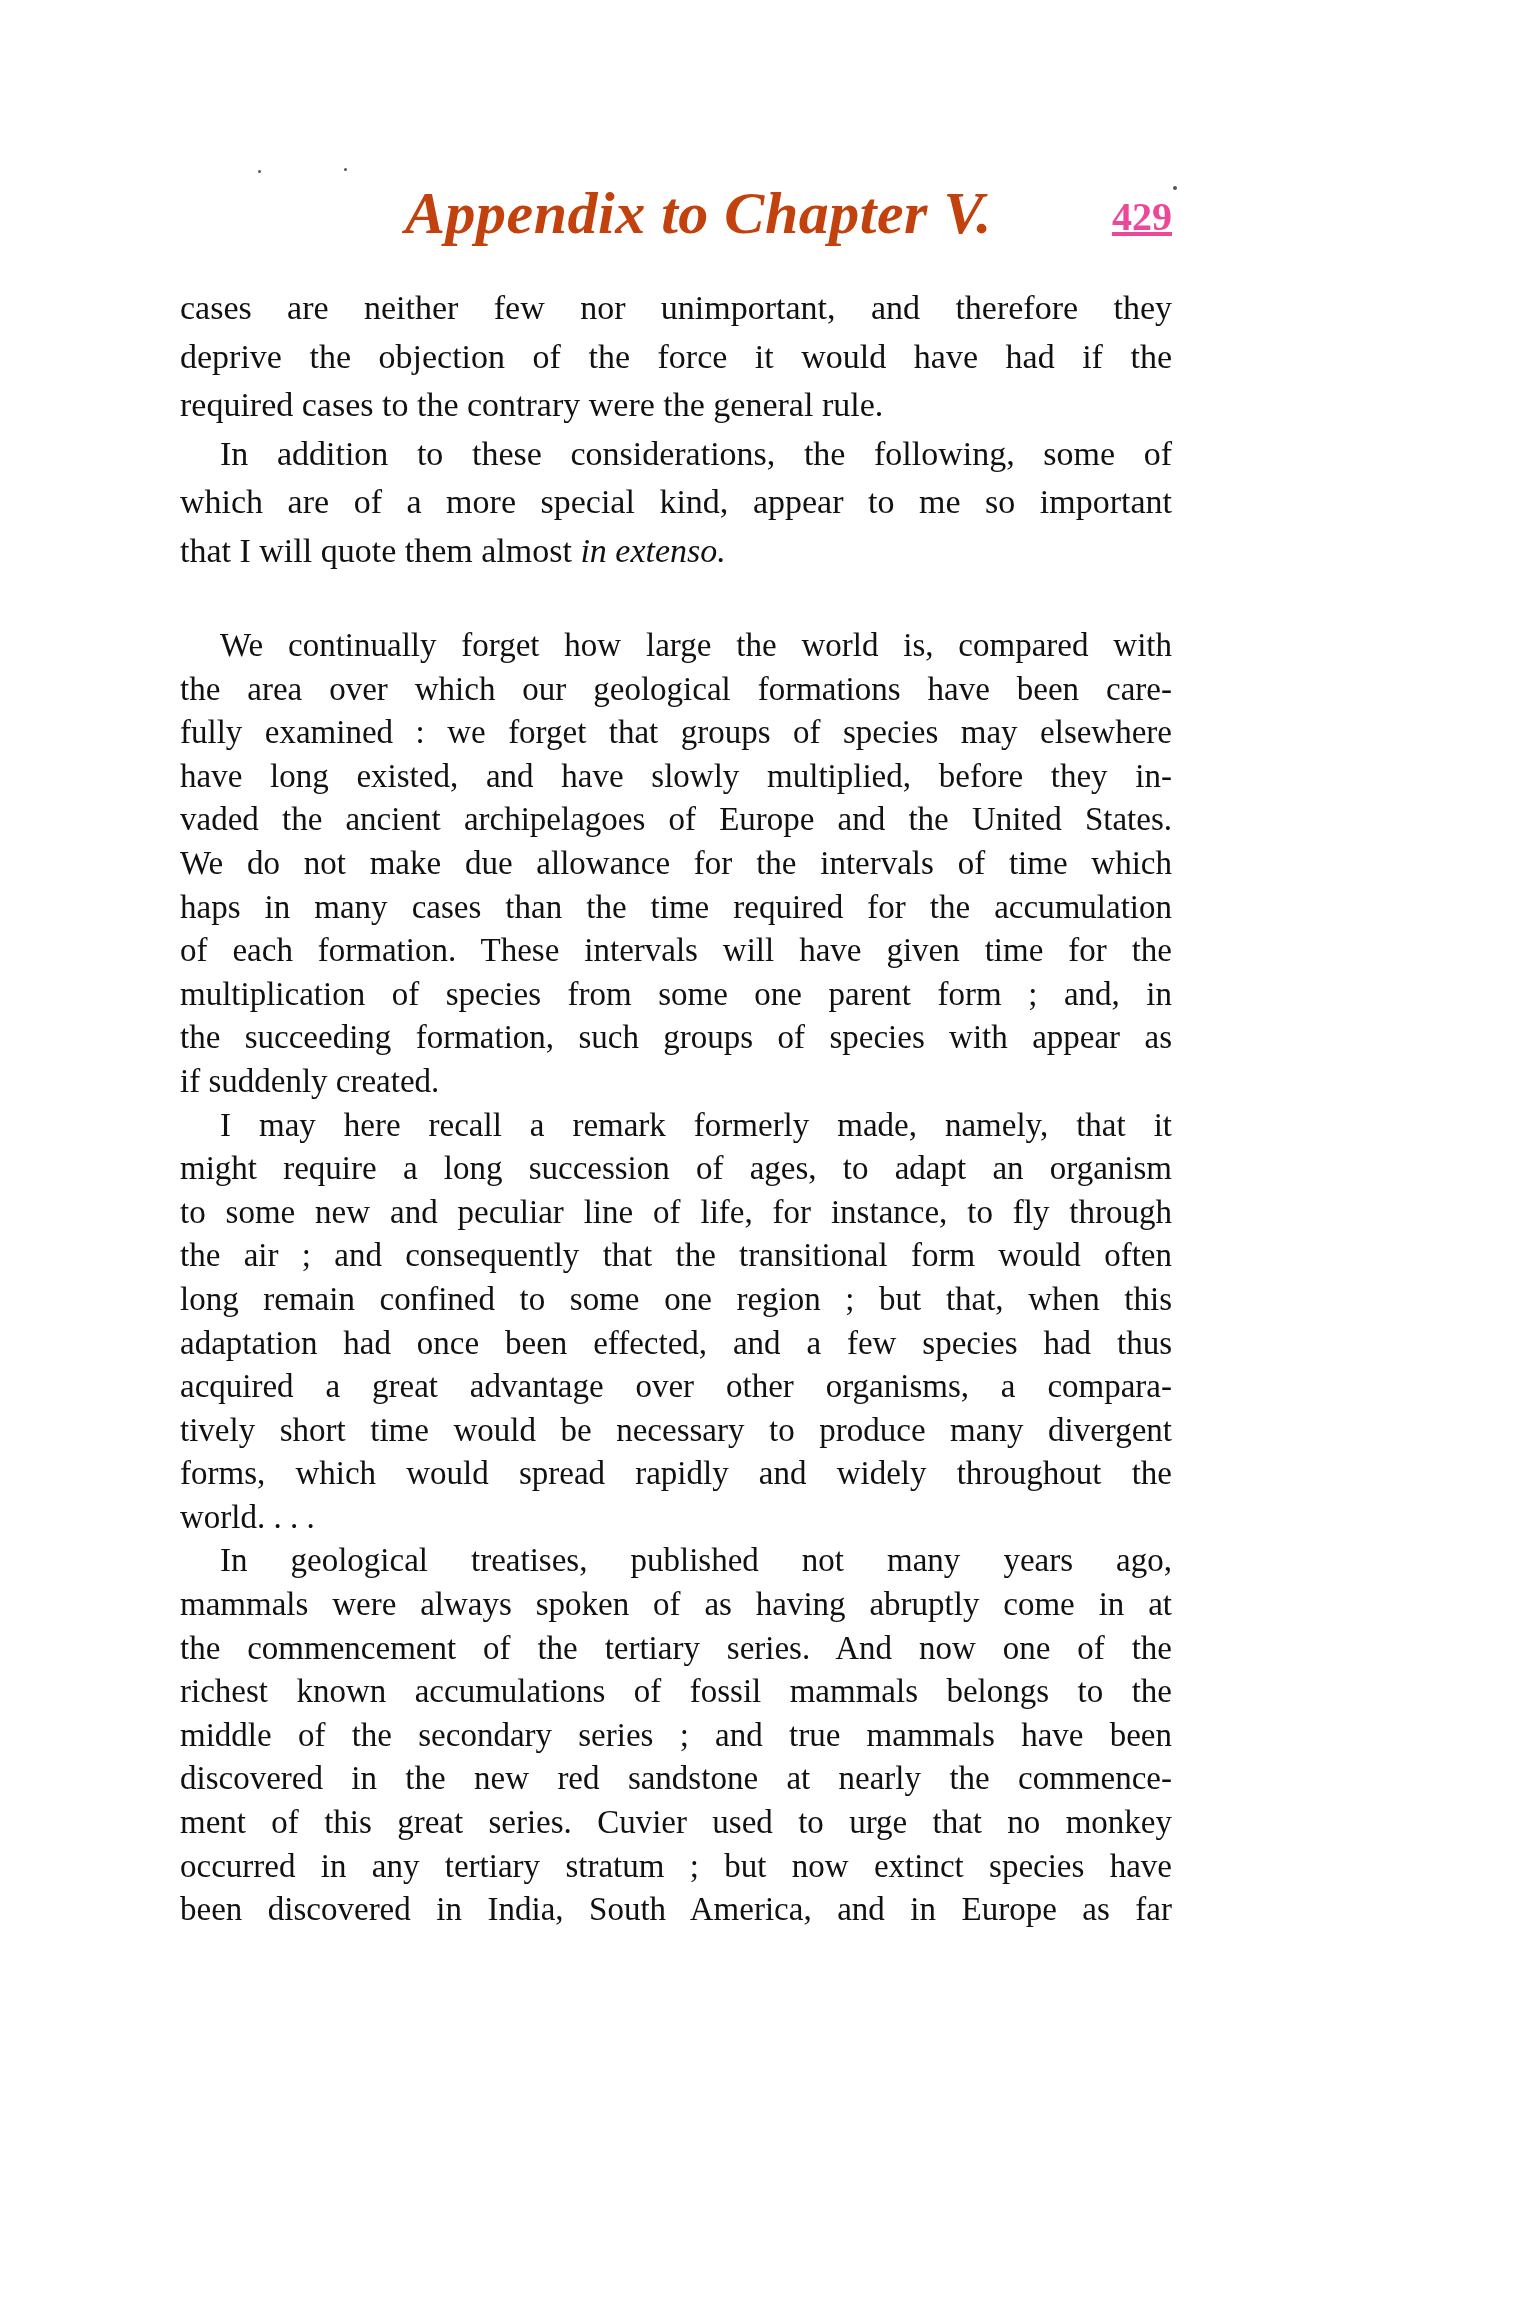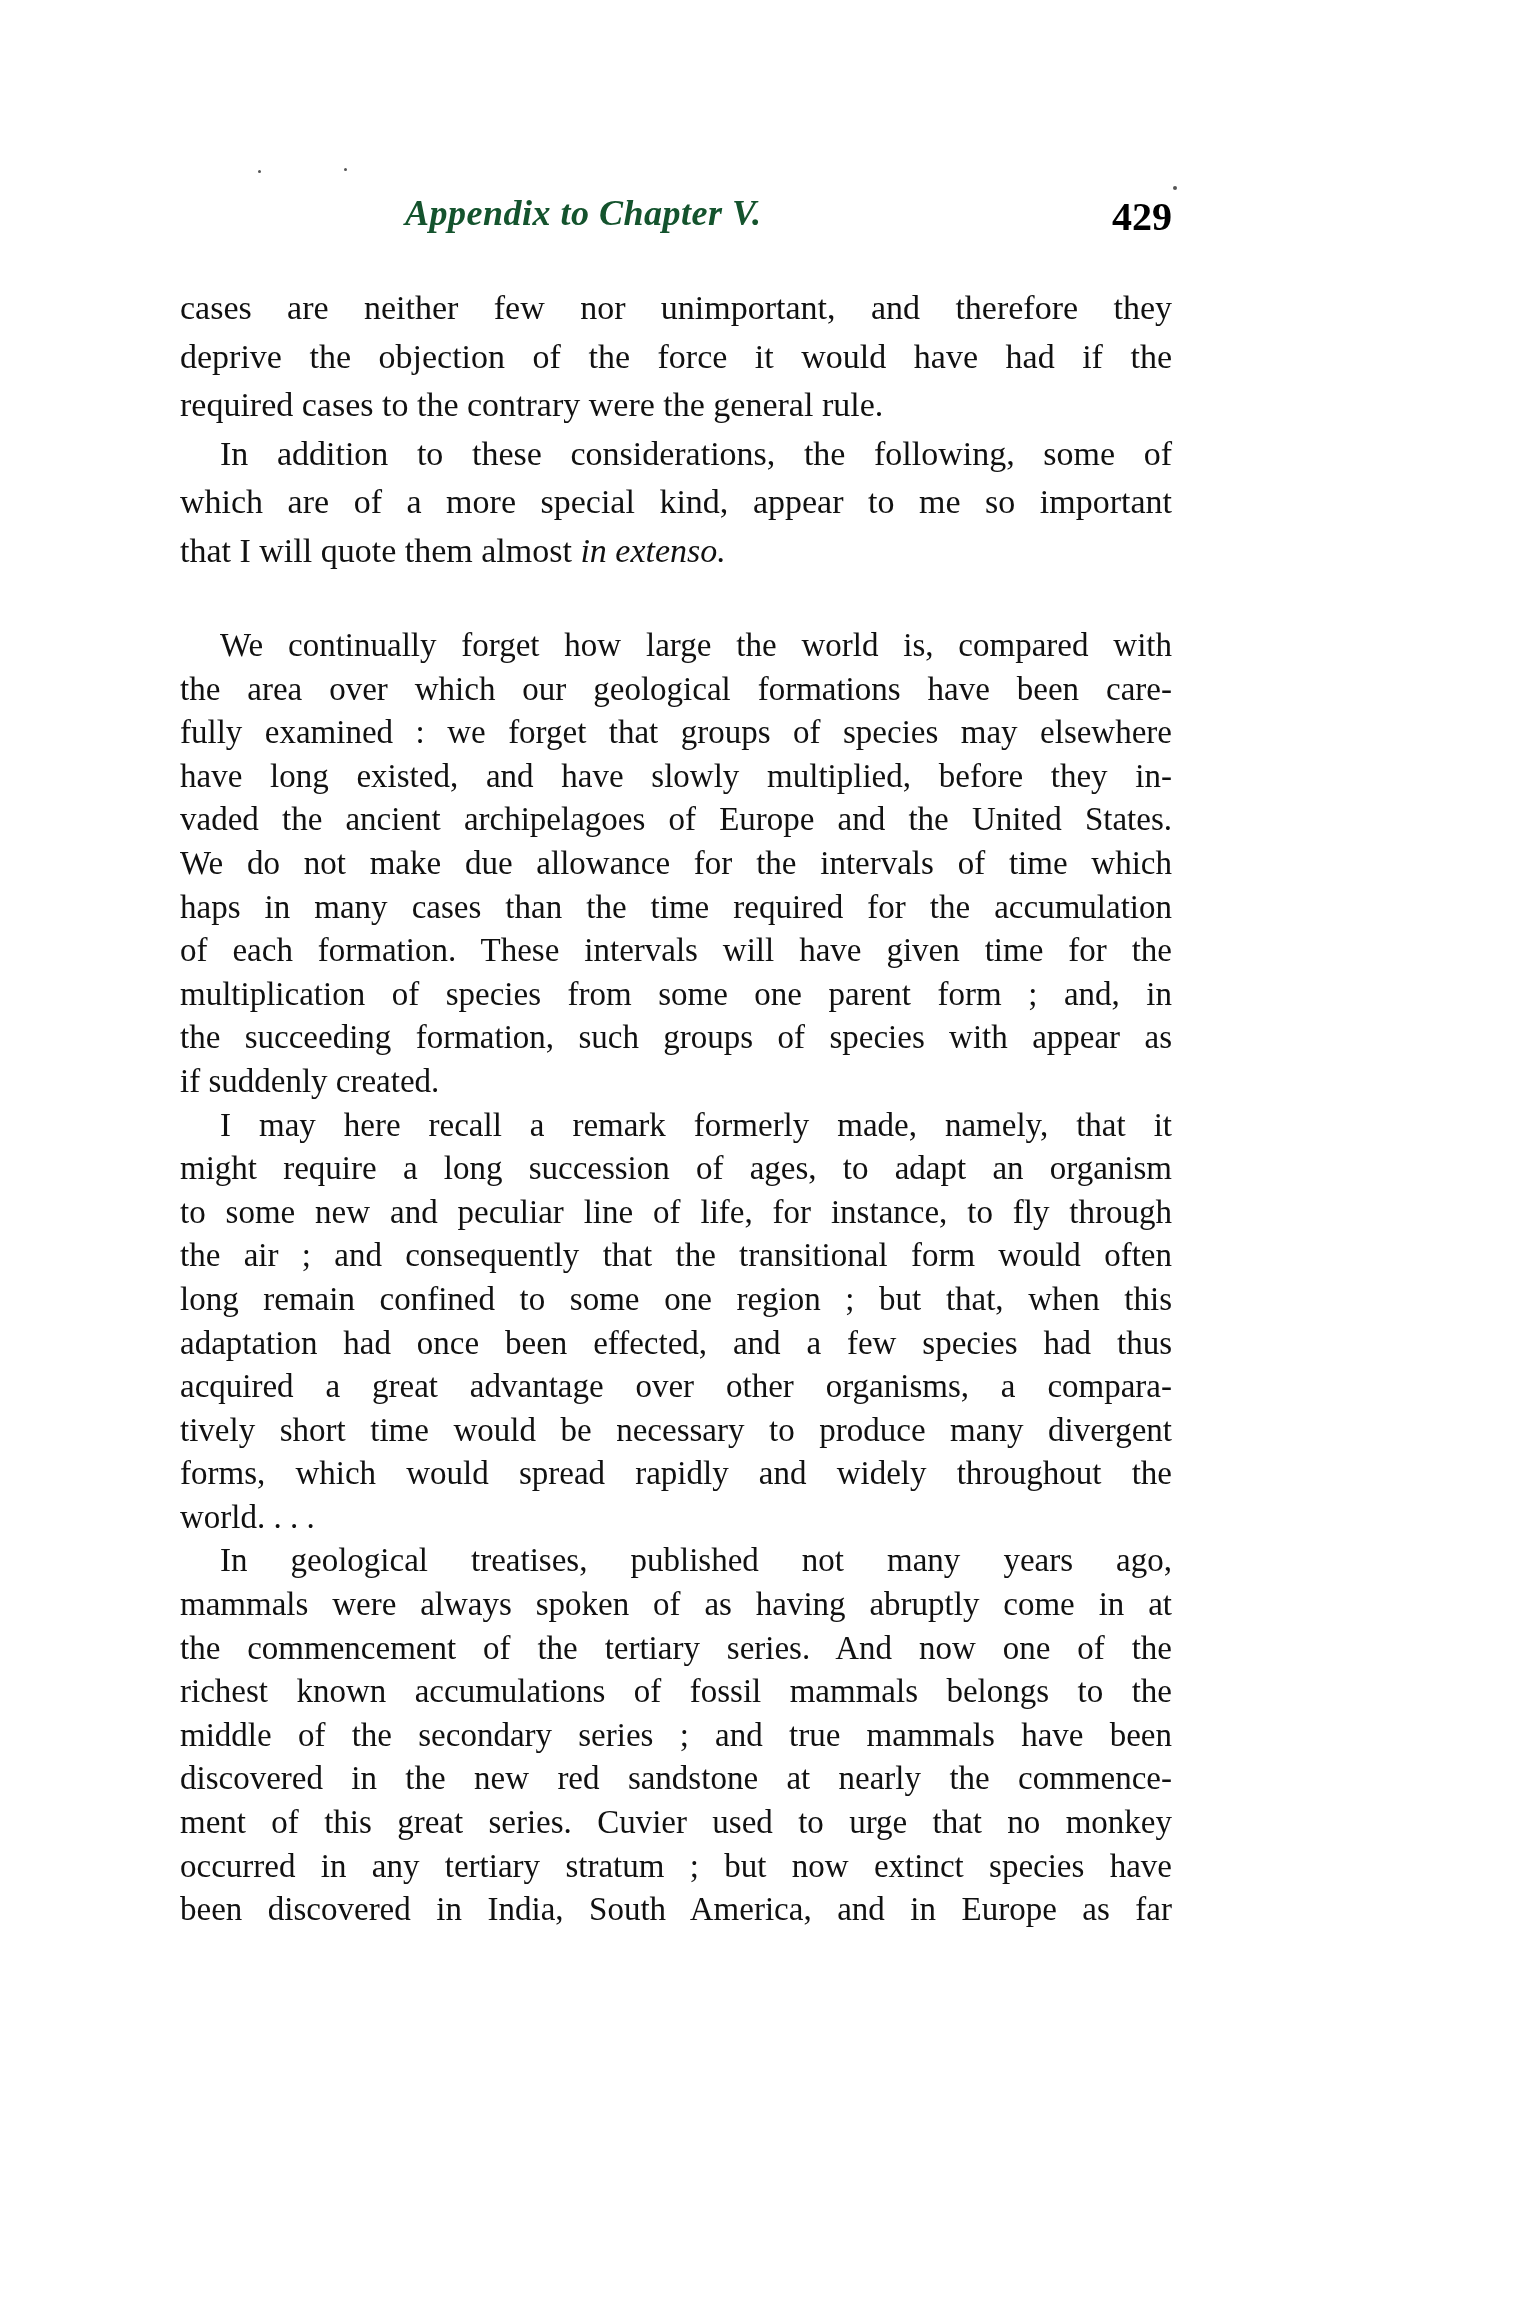--- a/index.html
+++ b/index.html
@@ -28,35 +28,36 @@
     top: 178px;
     width: 992px;
     height: 70px;
   }
   .running-title {
     position: absolute;
     left: 225px;
     top: 0;
     font-style: italic;
     font-weight: bold;
-    font-size: 36px;
+    font-size: 60px;
     line-height: 70px;
     letter-spacing: 0.5px;
     white-space: nowrap;
-    color: #14532d;
+    color: #c2410c;
   }
   .page-number {
     position: absolute;
     right: 0;
     top: 4px;
     font-weight: bold;
     font-size: 40px;
     line-height: 70px;
     white-space: nowrap;
-    color: #000000;
+    color: #ec4899;
+    text-decoration: underline;
   }
   .speck {
     position: absolute;
     width: 3px; height: 3px;
     background: #555;
     border-radius: 50%;
   }
   .column {
     position: absolute;
     left: 180px;

